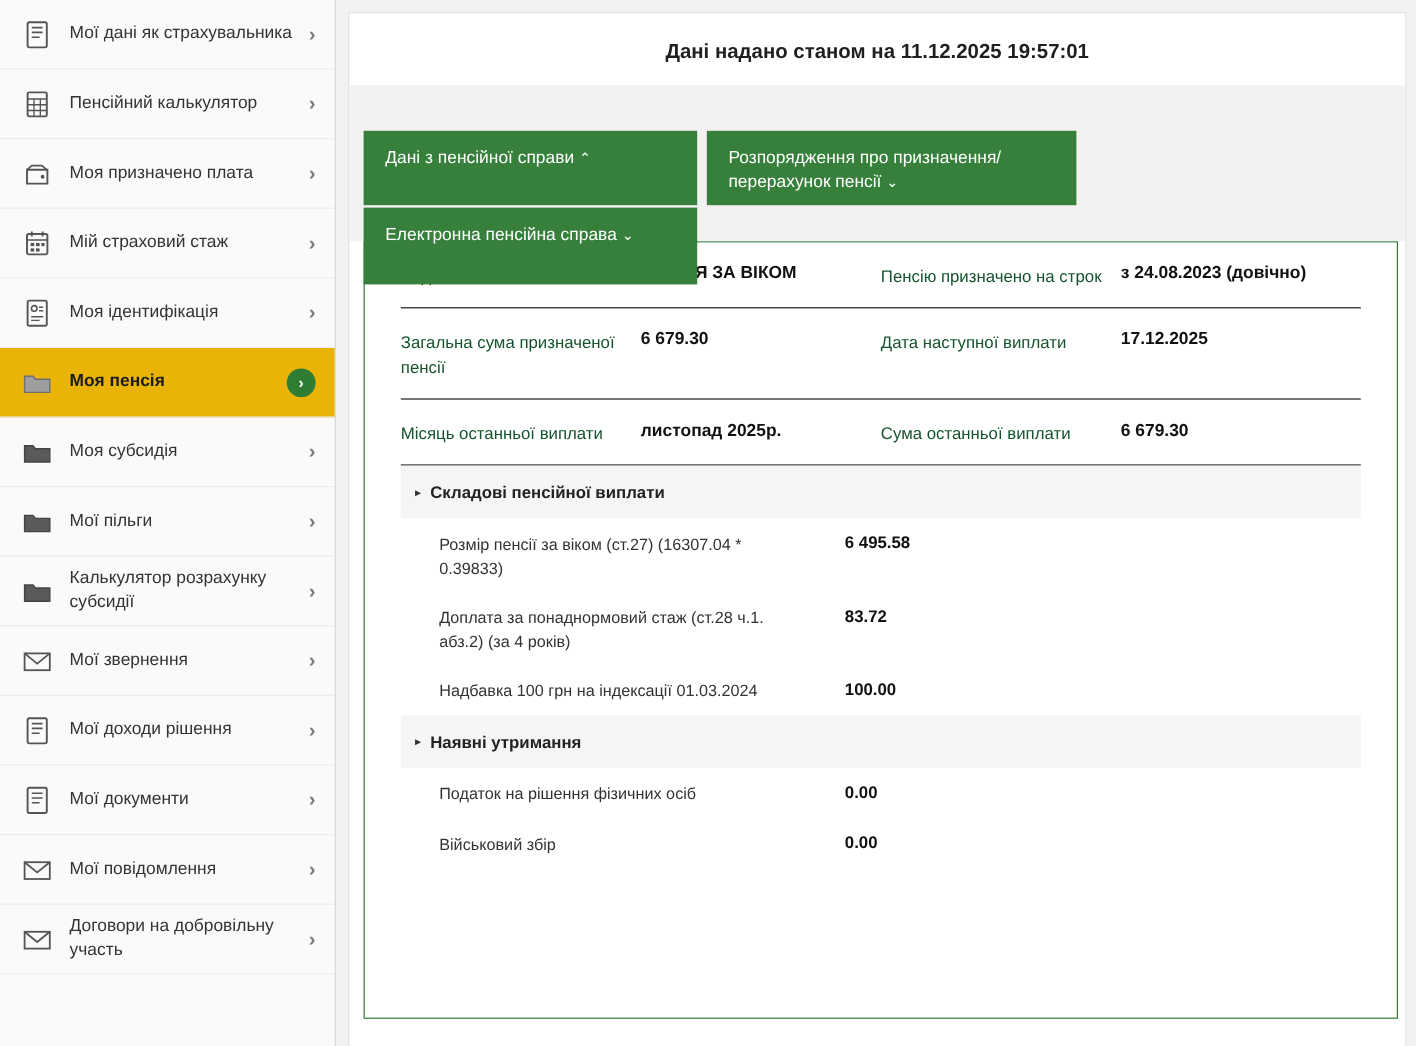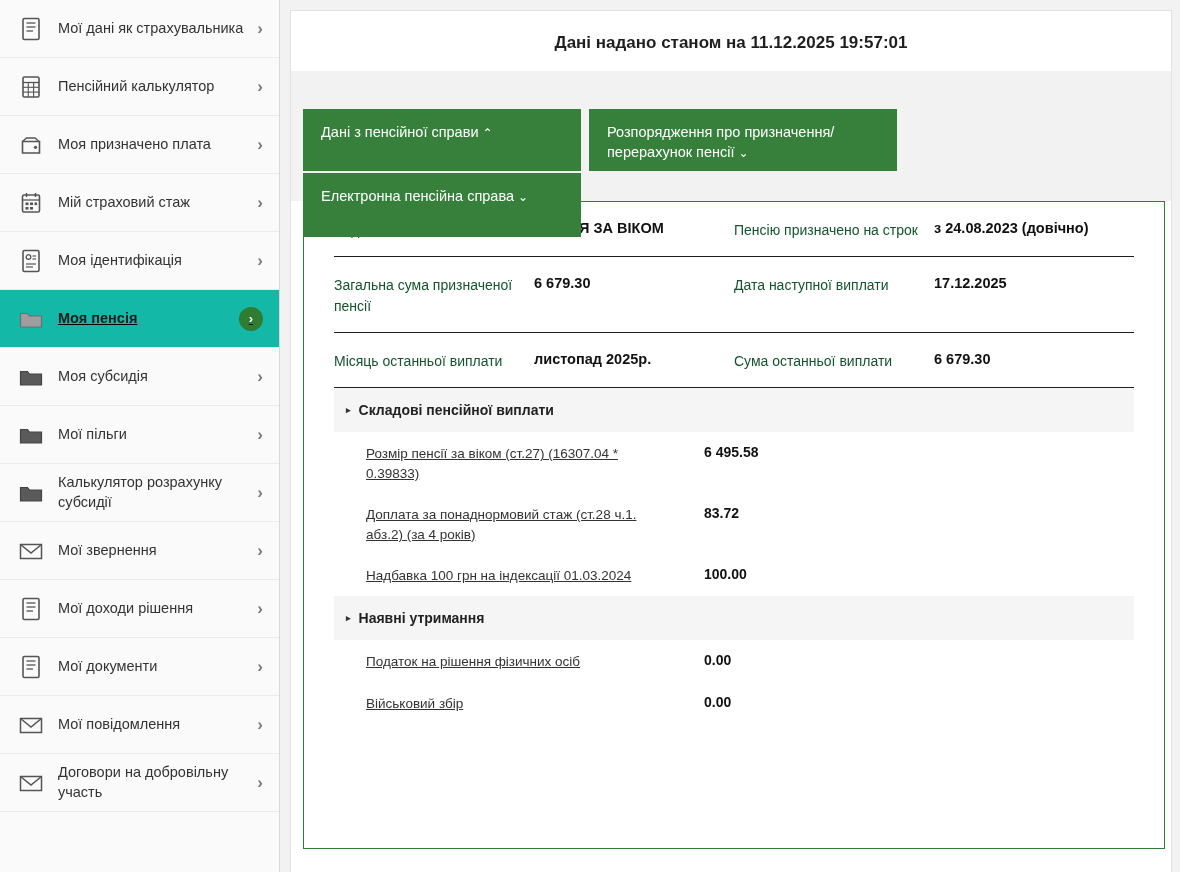--- a/index.html
+++ b/index.html
@@ -29,22 +29,21 @@
   .nav-item {
     display: flex;
     align-items: center;
     min-height: 58px;
     padding: 8px 16px 8px 18px;
     border-bottom: 1px solid #ececec;
     position: relative;
     cursor: pointer;
   }
   .nav-item.active {
-    background: #14b8a6;
-    text-decoration: underline;
+    background: #eab308;
   }
   .nav-ico {
     width: 26px; min-width: 26px;
     height: 26px;
     margin-right: 14px;
     color: #555;
     display: flex;
     align-items: center;
     justify-content: center;
   }
@@ -168,21 +167,20 @@
     display: flex;
     margin: 0 30px;
     padding: 12px 0 10px;
   }
   .sub-label {
     width: 340px;
     padding-left: 32px;
     font-size: 13.5px;
     color: #333;
     line-height: 1.45;
-    text-decoration: underline;
   }
   .sub-value {
     flex: 1;
     padding-left: 30px;
     font-size: 14px;
     font-weight: bold;
     color: #111;
   }
 </style>
 </head>

